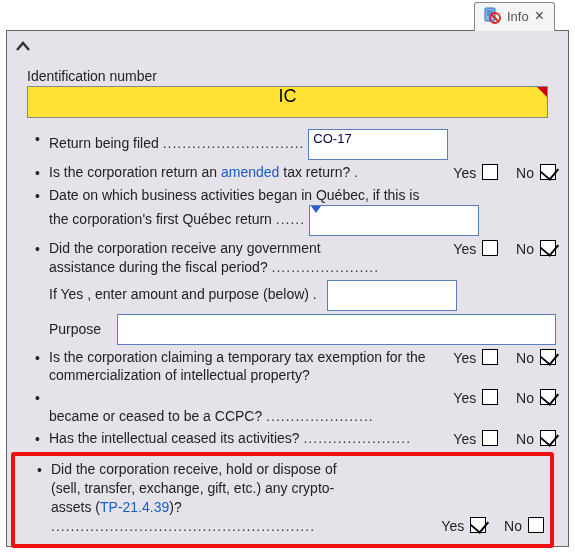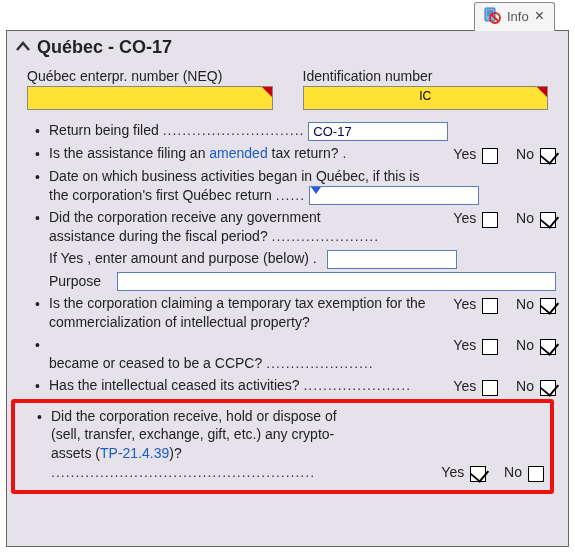--- a/index.html
+++ b/index.html
@@ -67,25 +67,25 @@
   }
   .field-col { flex: 1; }
   .field-label {
     font-size: 14px;
     color: #222;
     margin-bottom: 2px;
   }
   .yellow-field {
     background: #ffe234;
     border: 1px solid #888;
-    height: 24px;
+    height: 32px;
     position: relative;
     text-align: center;
     line-height: 18px;
-    font-size: 12px;
+    font-size: 18px;
   }
   .red-corner {
     position: absolute;
     top: 0; right: 0;
     width: 0; height: 0;
     border-left: 10px solid transparent;
     border-top: 10px solid #c00;
   }
   .form-body {
     padding: 8px 12px 0 28px;
@@ -105,21 +105,21 @@
   .row-text {
     flex: 1;
   }
   .link { color: #1a5cc8; text-align: center; }
   .dots {
     letter-spacing: 1px;
     color: #333;
   }
   .yn {
     display: inline-flex;
-    align-items: flex-end;
+    align-items: flex-start;
     gap: 6px;
     margin-left: 4px;
   }
   .yn + .yn { margin-left: 14px; }
   .chk {
     display: inline-block;
     width: 16px;
     height: 16px;
     border: 1.4px solid #000;
     background: #fff;
@@ -133,21 +133,21 @@
     left: 2px; top: -2px;
     width: 11px; height: 14px;
     border-right: 2.2px solid #000;
     border-bottom: 2.2px solid #000;
     transform: rotate(40deg) scaleY(0.9);
   }
   .txt-input {
     display: inline-block;
     background: #fff;
     border: 1px solid #5a7dbb;
-    height: 19px;
+    height: 31px;
     vertical-align: middle;
     padding: 0 4px;
     font-size: 13px;
     color: #004;
   }
   .blue-marker {
     position: absolute;
     width: 0; height: 0;
     border-left: 5px solid transparent;
     border-right: 5px solid transparent;
@@ -189,31 +189,23 @@
 </div>
 
 <div class="panel">
 
   <div class="section-header">
     <span class="chev">
       <svg width="16" height="14" viewBox="0 0 16 14">
           <path d="M2 11 L8 4 L14 11" fill="none" stroke="#333" stroke-width="2.5"></path>
         </svg>
     </span>
-    <span>Québec - CO-17</span>
   </div>
 
   <div class="fields-row">
-    <div class="field-col">
-      <div class="field-label">Québec enterpr. number (NEQ)</div>
-      <div class="yellow-field">
-        <span></span>
-        <span class="red-corner"></span>
-      </div>
-    </div>
     <div class="field-col">
       <div class="field-label">Identification number</div>
       <div class="yellow-field">
         <span>IC</span>
         <span class="red-corner"></span>
       </div>
     </div>
   </div>
 
   <div class="form-body">
@@ -223,21 +215,21 @@
       <span class="row-text">
         <span>Return being filed</span>
         <span class="dots"> .............................</span>
         <span class="txt-input" style="width:140px;">CO-17</span>
       </span>
     </div>
 
     <div class="row">
       <span class="bullet">•</span>
       <span class="row-text">
-        <span>Is the assistance filing an </span><span class="link">amended</span><span> tax return?</span>
+        <span>Is the corporation return an </span><span class="link">amended</span><span> tax return?</span>
         <span class="dots"> .</span>
       </span>
       <span class="yn-block">
         <span class="yn">
             <span>Yes</span> 
             <span class="chk"></span>
           </span>
         <span class="yn">
             <span>No</span> 
             <span class="chk checked"></span>

